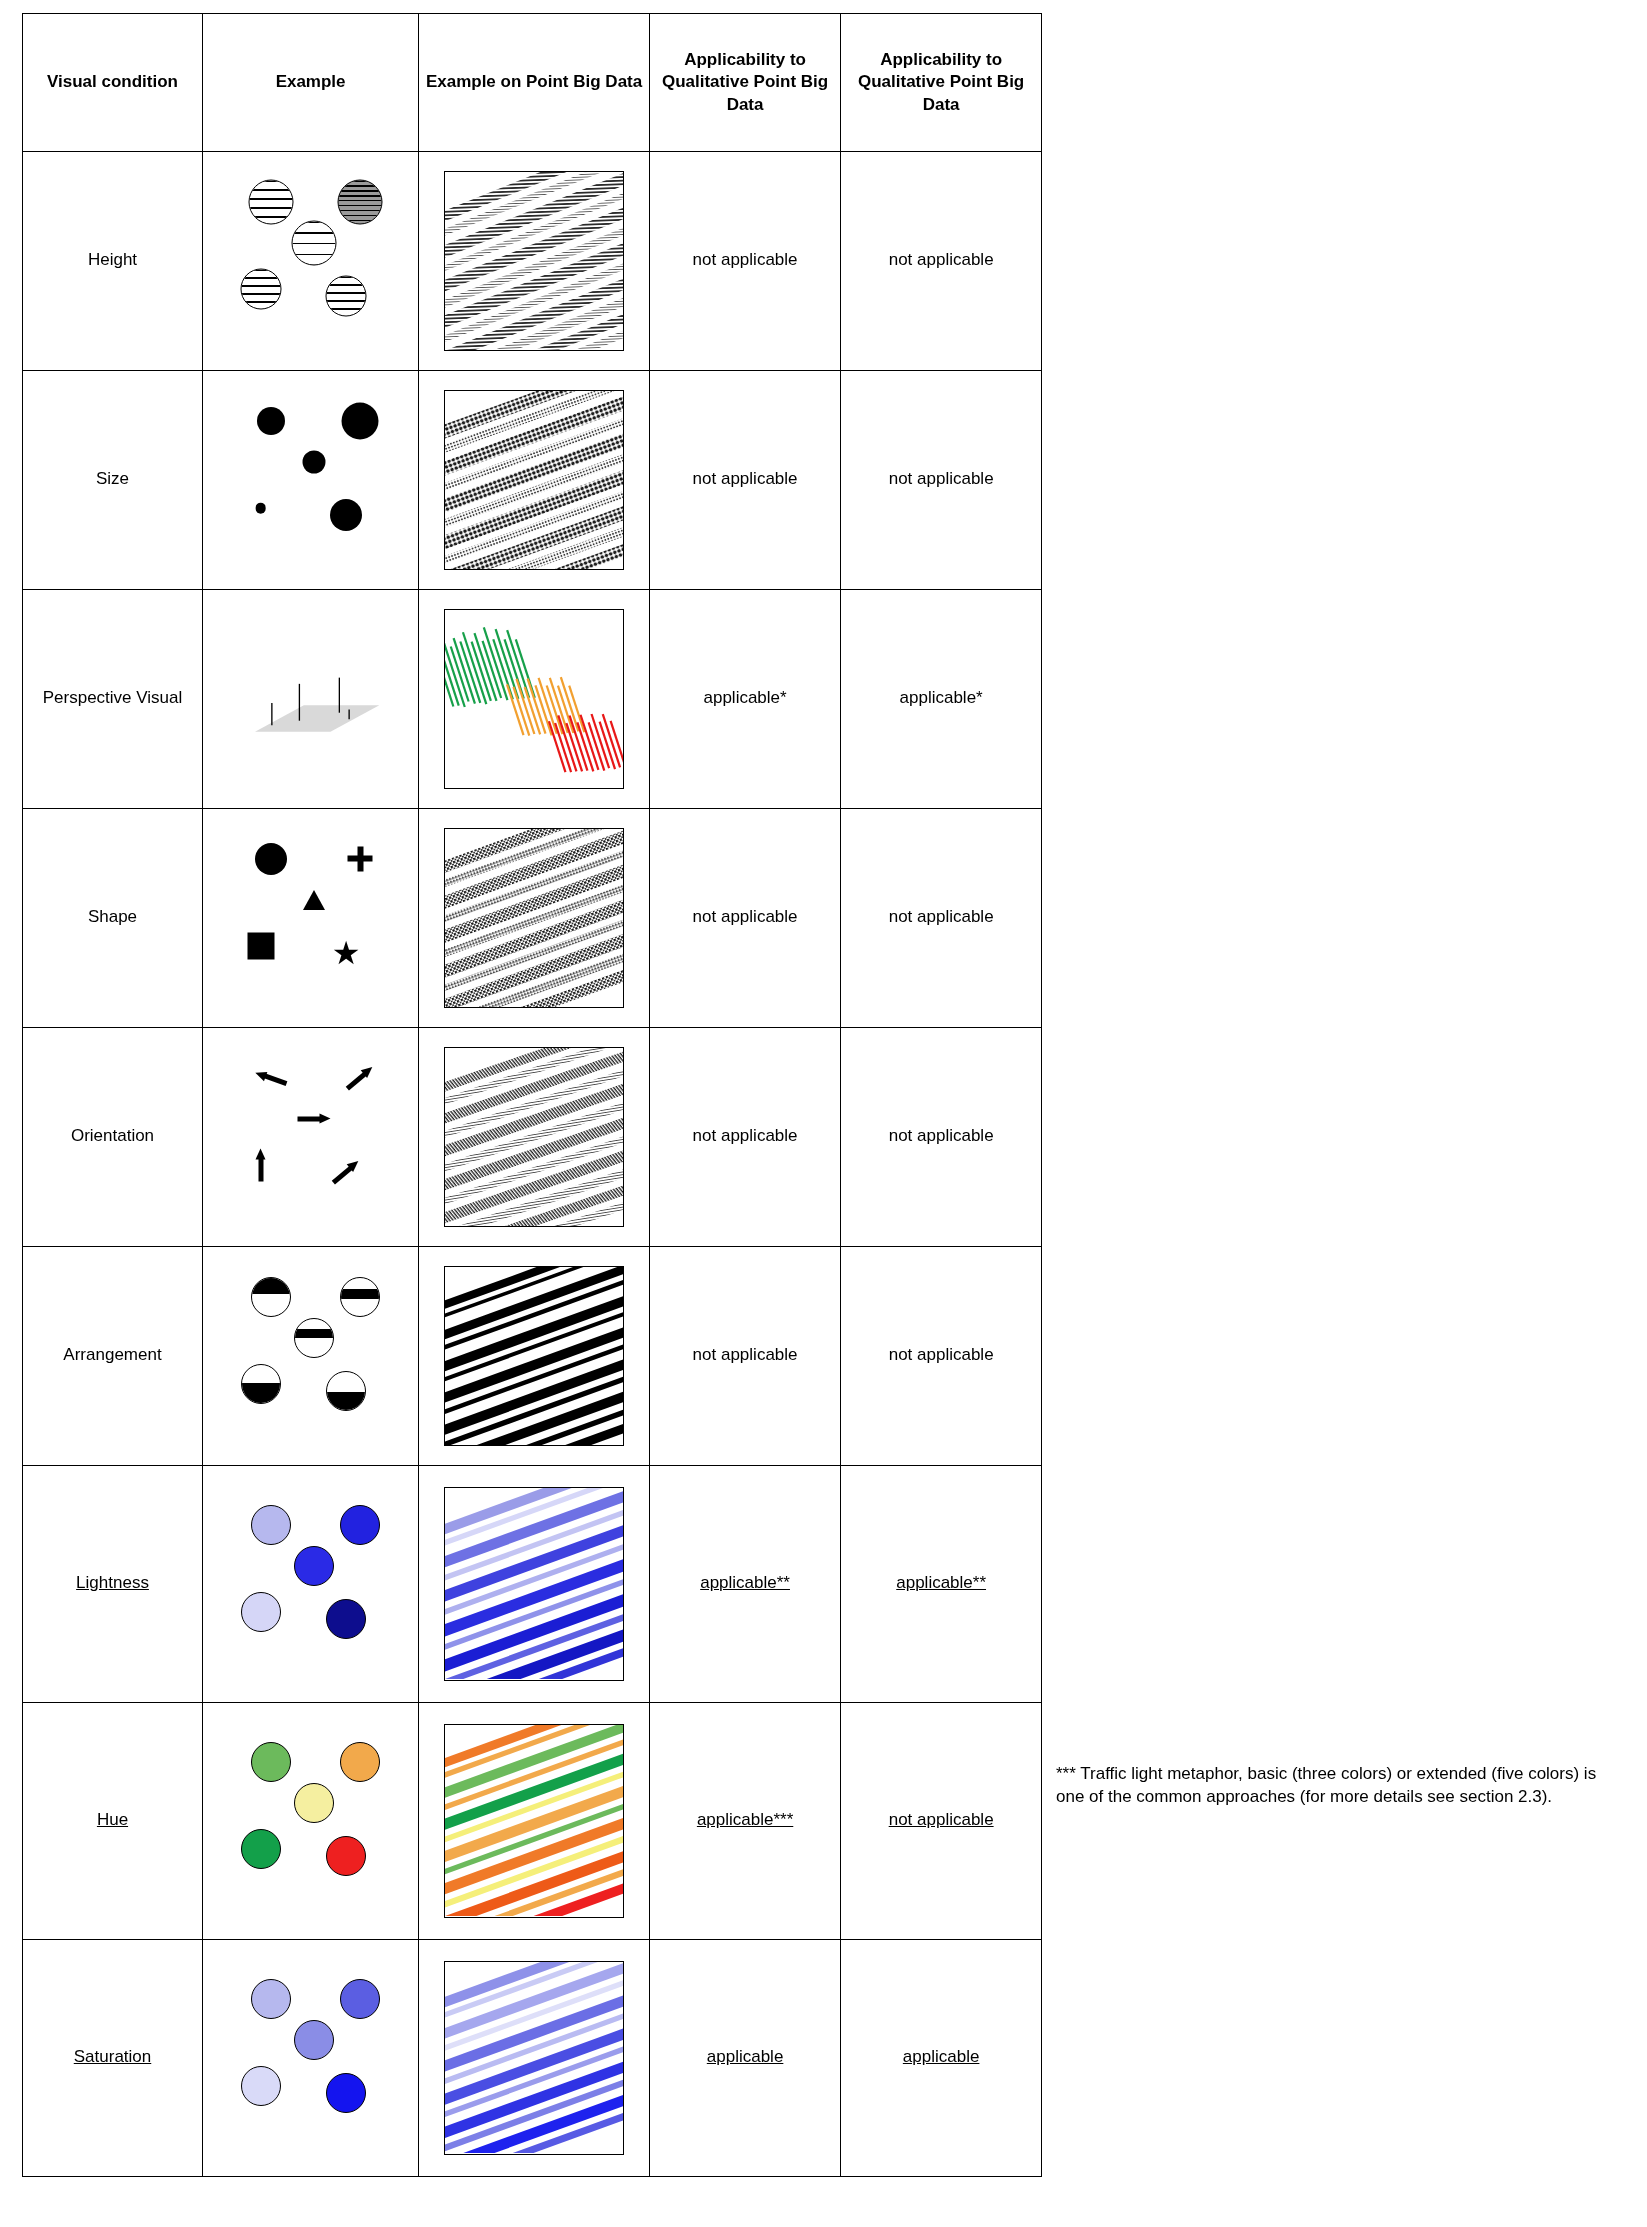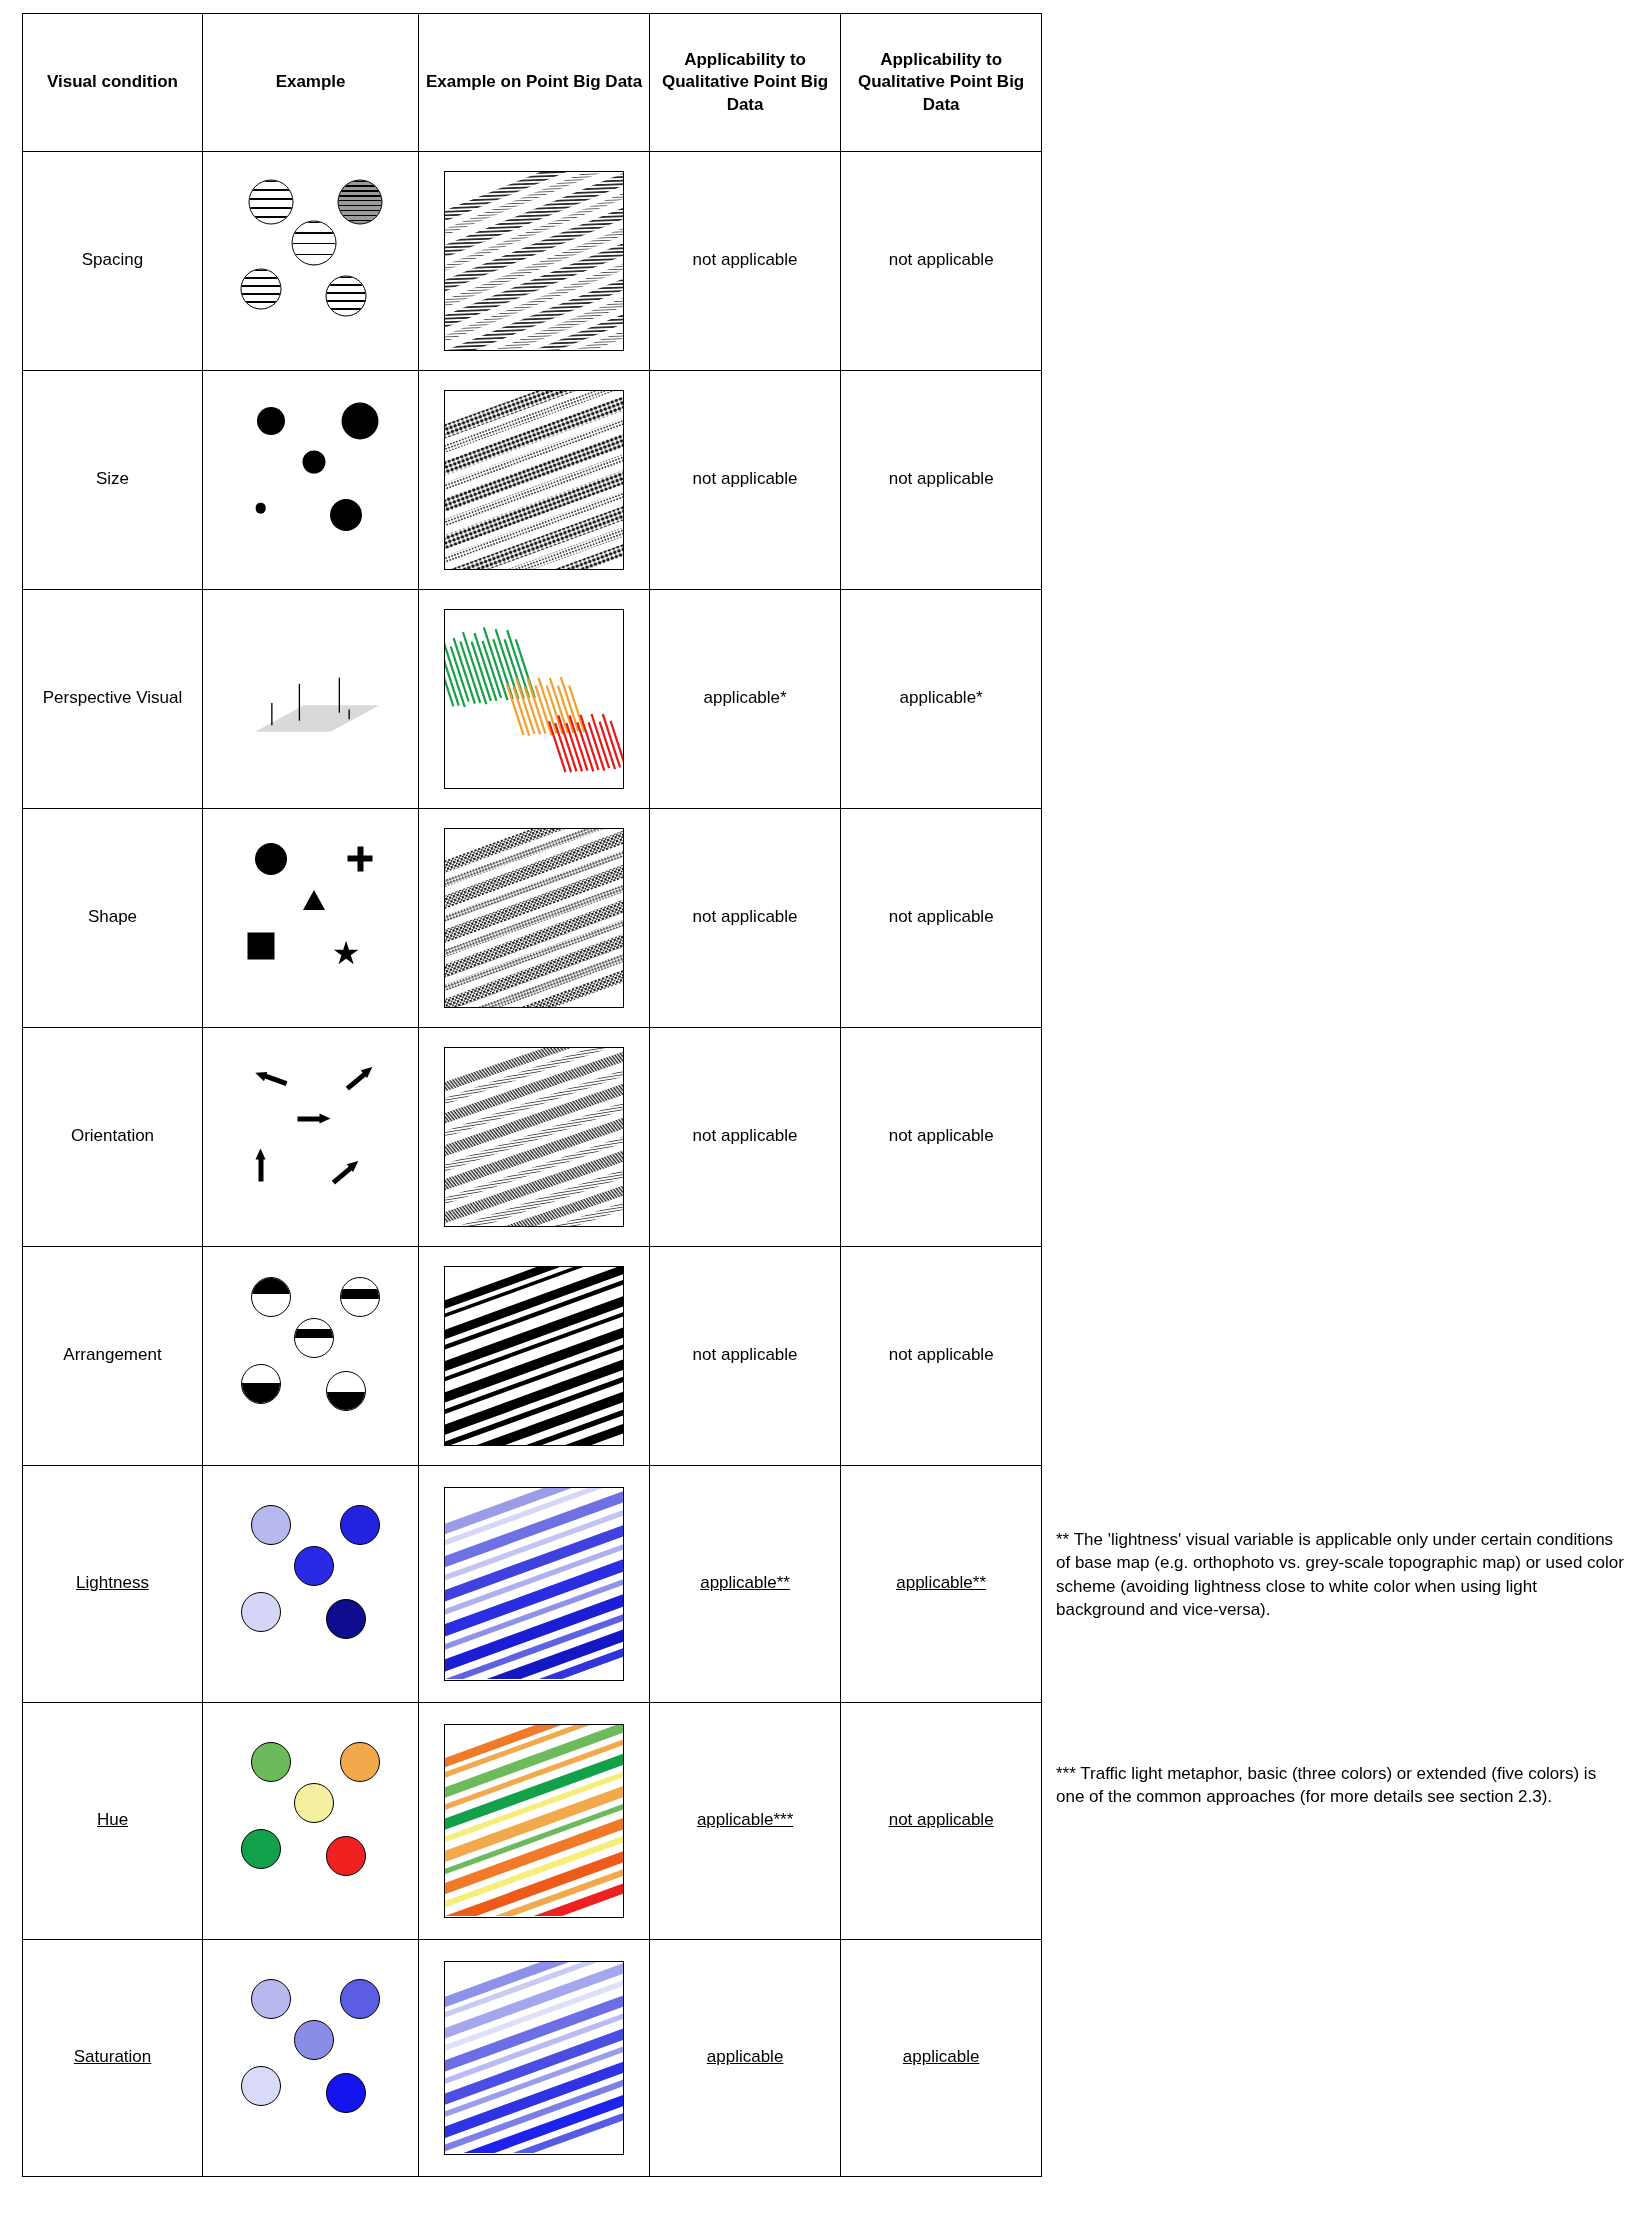--- a/index.html
+++ b/index.html
@@ -189,21 +189,21 @@
     <tbody>
       <tr class="head-row">
         <td>Visual condition</td>
         <td>Example</td>
         <td>Example on Point Big Data</td>
         <td>Applicability to Qualitative Point Big Data</td>
         <td>Applicability to Qualitative Point Big Data</td>
       </tr>
 
       <tr class="body-row">
-        <td class="varname">Spacing</td>
+        <td class="varname">Height</td>
         <td class="cell-ex">
           <div class="ex-wrap">
             <div class="glyphs">
               <div class="g p1">
                   <div class="hcirc" style="width:43px;height:43px;--gap:9px;"></div>
                 </div>
               <div class="g p2">
                   <div class="hcirc" style="width:43px;height:43px;--gap:4.9px;background:#9a9a9a;"></div>
                 </div>
               <div class="g p3">
@@ -700,17 +700,16 @@
               </svg>
             </div>
           </div>
         </td>
         <td class="applic">applicable</td>
         <td class="applic">applicable</td>
       </tr>
     </tbody>
   </table>
 
-  <div class="note note-2">** The 'lightness' visual variable is applicable only under certain conditions of base map (e.g. orthophoto vs. grey-scale topographic map) or used color scheme (avoiding lightness close to white color when using light background and vice-versa).</div>
   <div class="note note-3">*** Traffic light metaphor, basic (three colors) or extended (five colors) is one of the common approaches (for more details see section 2.3).</div>
 
 </div>
 
 
 </body></html>

